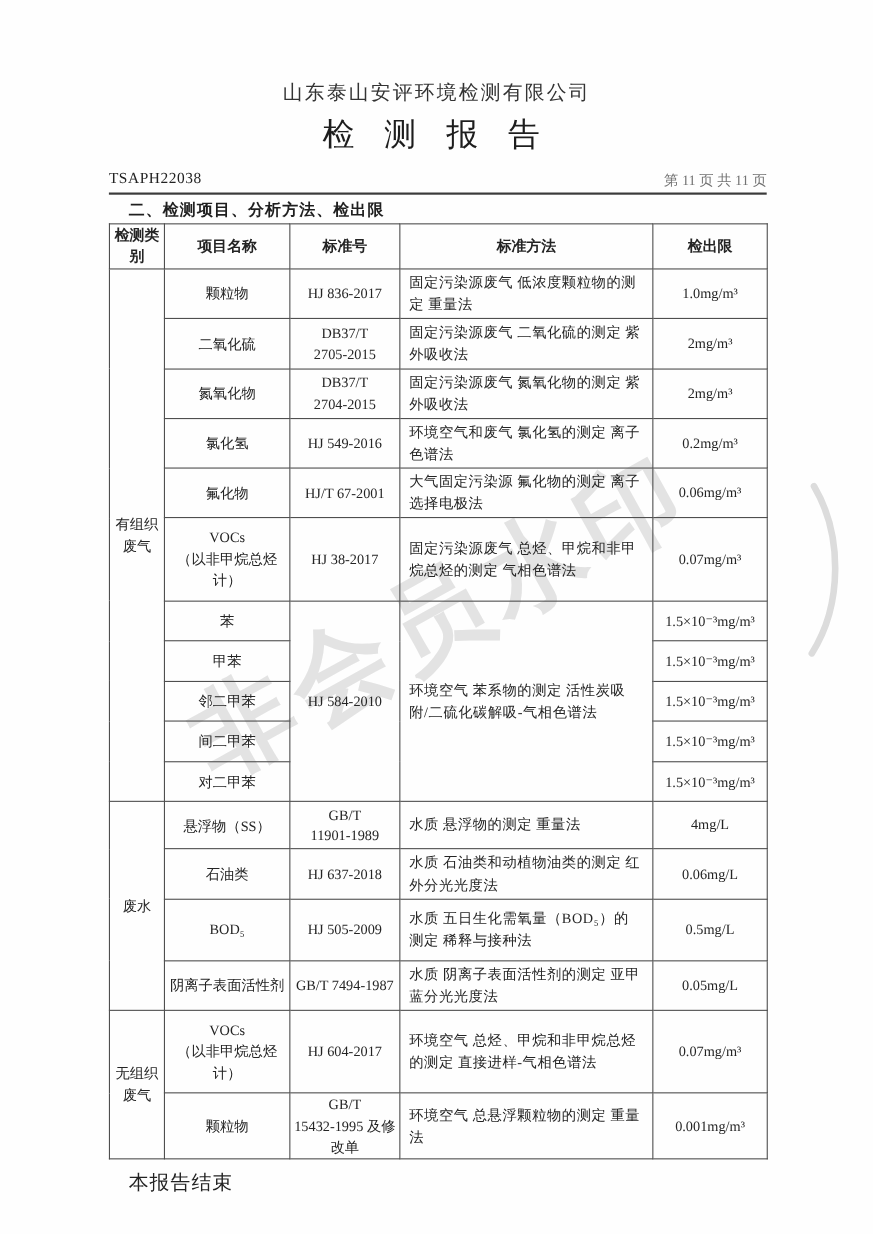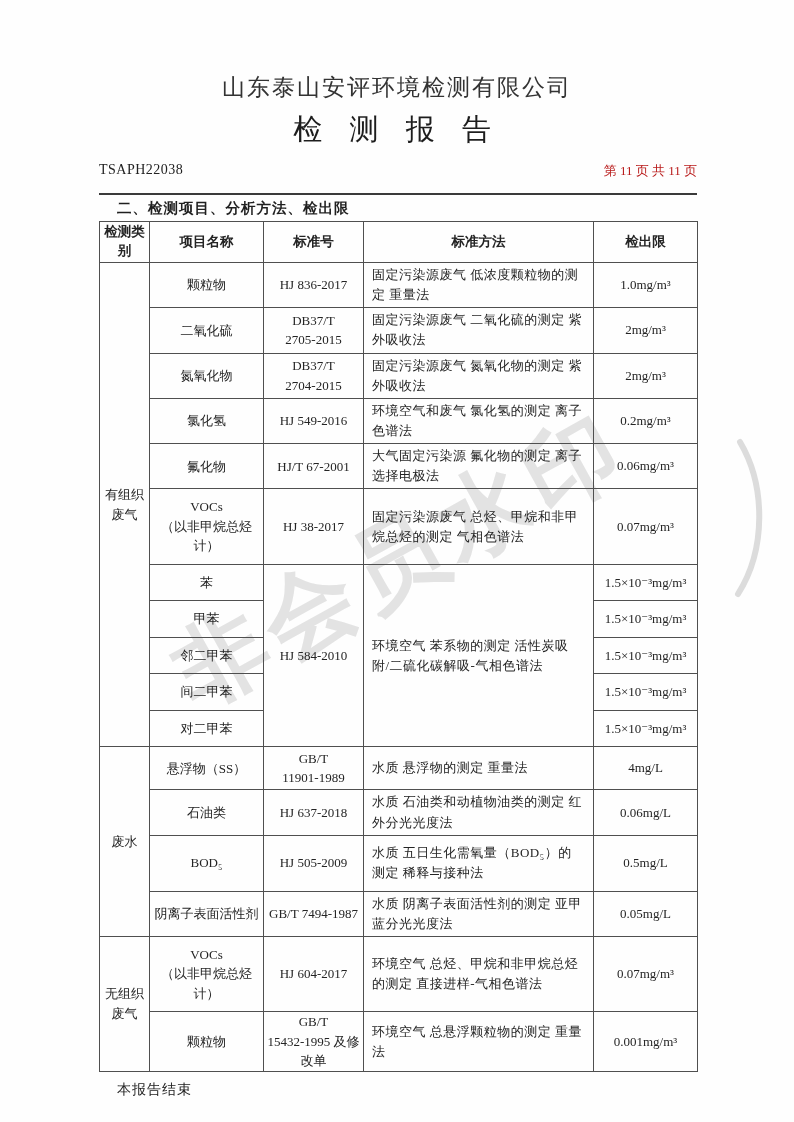--- a/index.html
+++ b/index.html
@@ -12,21 +12,21 @@
     position: relative;
     width: 794px;
     height: 1122px;
     background: #fefefe;
     overflow: hidden;
   }
   
   .company {
     margin-top: 72px;
     text-align: center;
-    font-size: 23px;
+    font-size: 18px;
     letter-spacing: 2px;
     color: #333;
   }
   .report-title {
     margin-top: 7px;
     text-align: center;
     font-size: 29px;
     font-weight: normal;
     letter-spacing: 10px;
     color: #1d1d1d;
@@ -39,22 +39,22 @@
     border-bottom: 2px solid #3a3a3a;
     padding-bottom: 1px;
   }
   .report-no {
     font-size: 14px;
     color: #222;
     letter-spacing: 0.5px;
   }
   .page-info {
     font-size: 13px;
-    color: #b91c1c;
-    padding-bottom: 12px;
+    color: #737373;
+    padding-bottom: 1px;
   }
   .section-title {
     margin: 4px 0 3px 117px;
     font-size: 14.5px;
     font-weight: bold;
     color: #1f1f1f;
     letter-spacing: 1px;
   }
   
   table.det {
@@ -90,21 +90,21 @@
   tr.h44 { height: 44px; }
   tr.h36 { height: 36px; }
   tr.h39 { height: 39px; }
   tr.h48 { height: 48px; }
   tr.h56 { height: 56px; }
   tr.h57 { height: 57px; }
   tr.h64 { height: 64px; }
   
   .footer-note {
     margin: 9px 0 0 117px;
-    font-size: 14px;
+    font-size: 18px;
     color: #222;
     letter-spacing: 1px;
   }
   
   .watermark {
     position: absolute;
     left: 140px;
     top: 498px;
     width: 520px;
     text-align: center;

